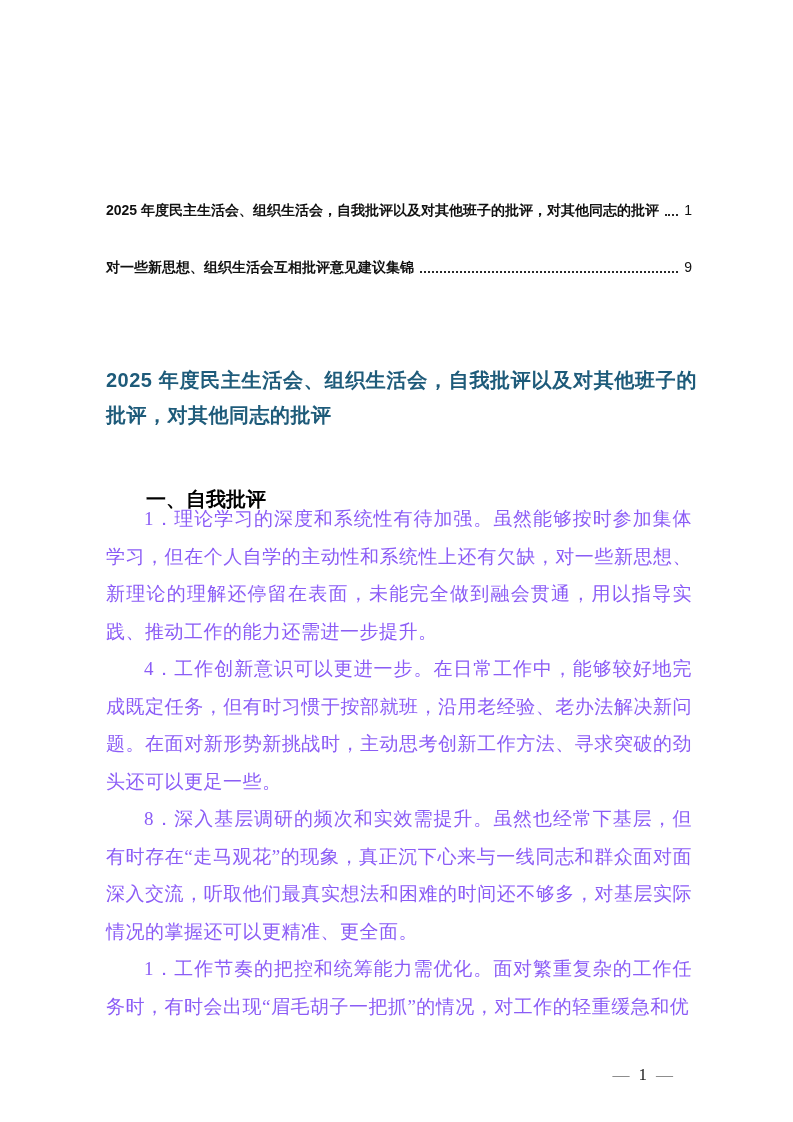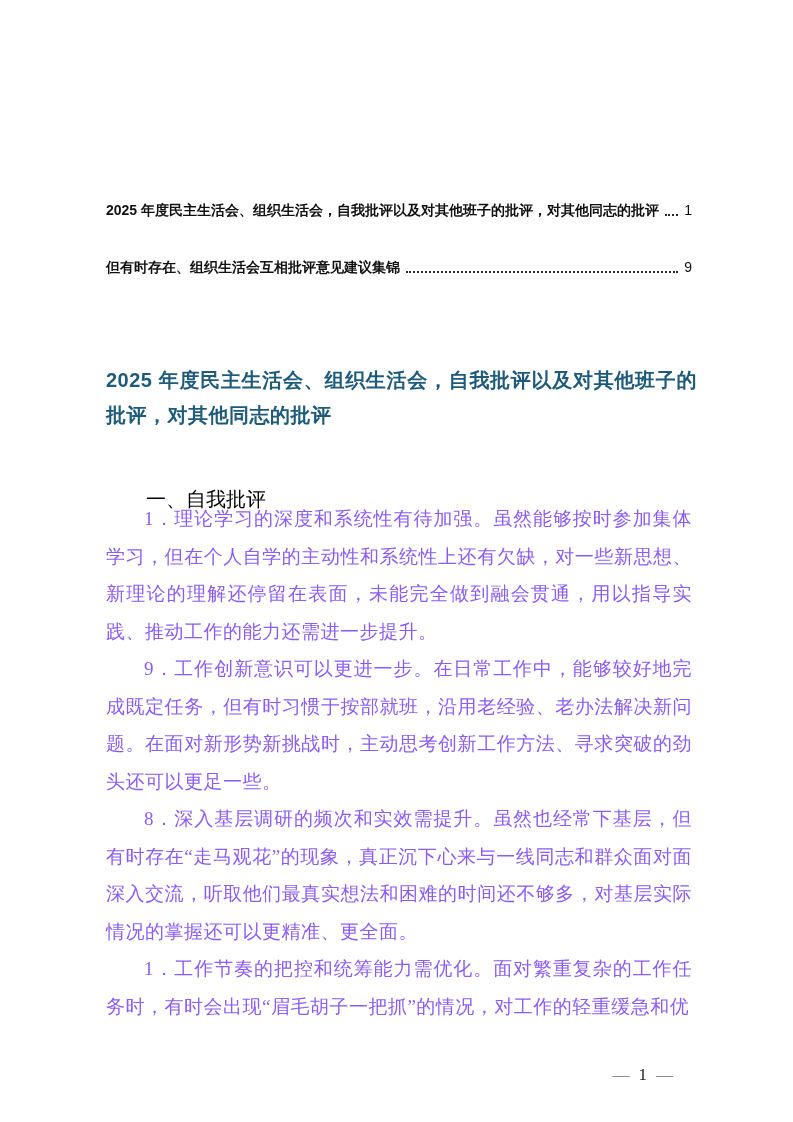--- a/index.html
+++ b/index.html
@@ -69,21 +69,21 @@
     text-align: justify;
   }
 
   
   .section-heading {
     position: absolute;
     left: 106px;
     right: 101px;
     top: 437px;
     font-family: "Liberation Sans", "DejaVu Sans", sans-serif;
-    font-weight: 400;
+    font-weight: 700;
     font-size: 20px;
     line-height: 26px;
     color: #000000;
     text-indent: 2em;
   }
 
   
   .body-text {
     position: absolute;
     left: 106px;
@@ -122,33 +122,33 @@
 
 <div class="page">
 
   <div class="toc">
     <div class="toc-entry">
       <span class="toc-label">2025 年度民主生活会、组织生活会，自我批评以及对其他班子的批评，对其他同志的批评</span>
       <span class="toc-leader"></span>
       <span class="toc-page">1</span>
     </div>
     <div class="toc-entry">
-      <span class="toc-label">但有时存在、组织生活会互相批评意见建议集锦</span>
+      <span class="toc-label">对一些新思想、组织生活会互相批评意见建议集锦</span>
       <span class="toc-leader"></span>
       <span class="toc-page">9</span>
     </div>
   </div>
 
   <h1 class="article-title">2025 年度民主生活会、组织生活会，自我批评以及对其他班子的批评，对其他同志的批评</h1>
 
   <h2 class="section-heading">一、自我批评</h2>
 
   <div class="body-text">
     <p>1．理论学习的深度和系统性有待加强。虽然能够按时参加集体学习，但在个人自学的主动性和系统性上还有欠缺，对一些新思想、新理论的理解还停留在表面，未能完全做到融会贯通，用以指导实践、推动工作的能力还需进一步提升。</p>
-    <p>9．工作创新意识可以更进一步。在日常工作中，能够较好地完成既定任务，但有时习惯于按部就班，沿用老经验、老办法解决新问题。在面对新形势新挑战时，主动思考创新工作方法、寻求突破的劲头还可以更足一些。</p>
+    <p>4．工作创新意识可以更进一步。在日常工作中，能够较好地完成既定任务，但有时习惯于按部就班，沿用老经验、老办法解决新问题。在面对新形势新挑战时，主动思考创新工作方法、寻求突破的劲头还可以更足一些。</p>
     <p>8．深入基层调研的频次和实效需提升。虽然也经常下基层，但有时存在“走马观花”的现象，真正沉下心来与一线同志和群众面对面深入交流，听取他们最真实想法和困难的时间还不够多，对基层实际情况的掌握还可以更精准、更全面。</p>
     <p>1．工作节奏的把控和统筹能力需优化。面对繁重复杂的工作任务时，有时会出现“眉毛胡子一把抓”的情况，对工作的轻重缓急和优</p>
   </div>
 
   <div class="page-footer">
     <span class="footer-dash">—</span>
     <span class="footer-number">1</span>
     <span class="footer-dash">—</span>
   </div>
 

